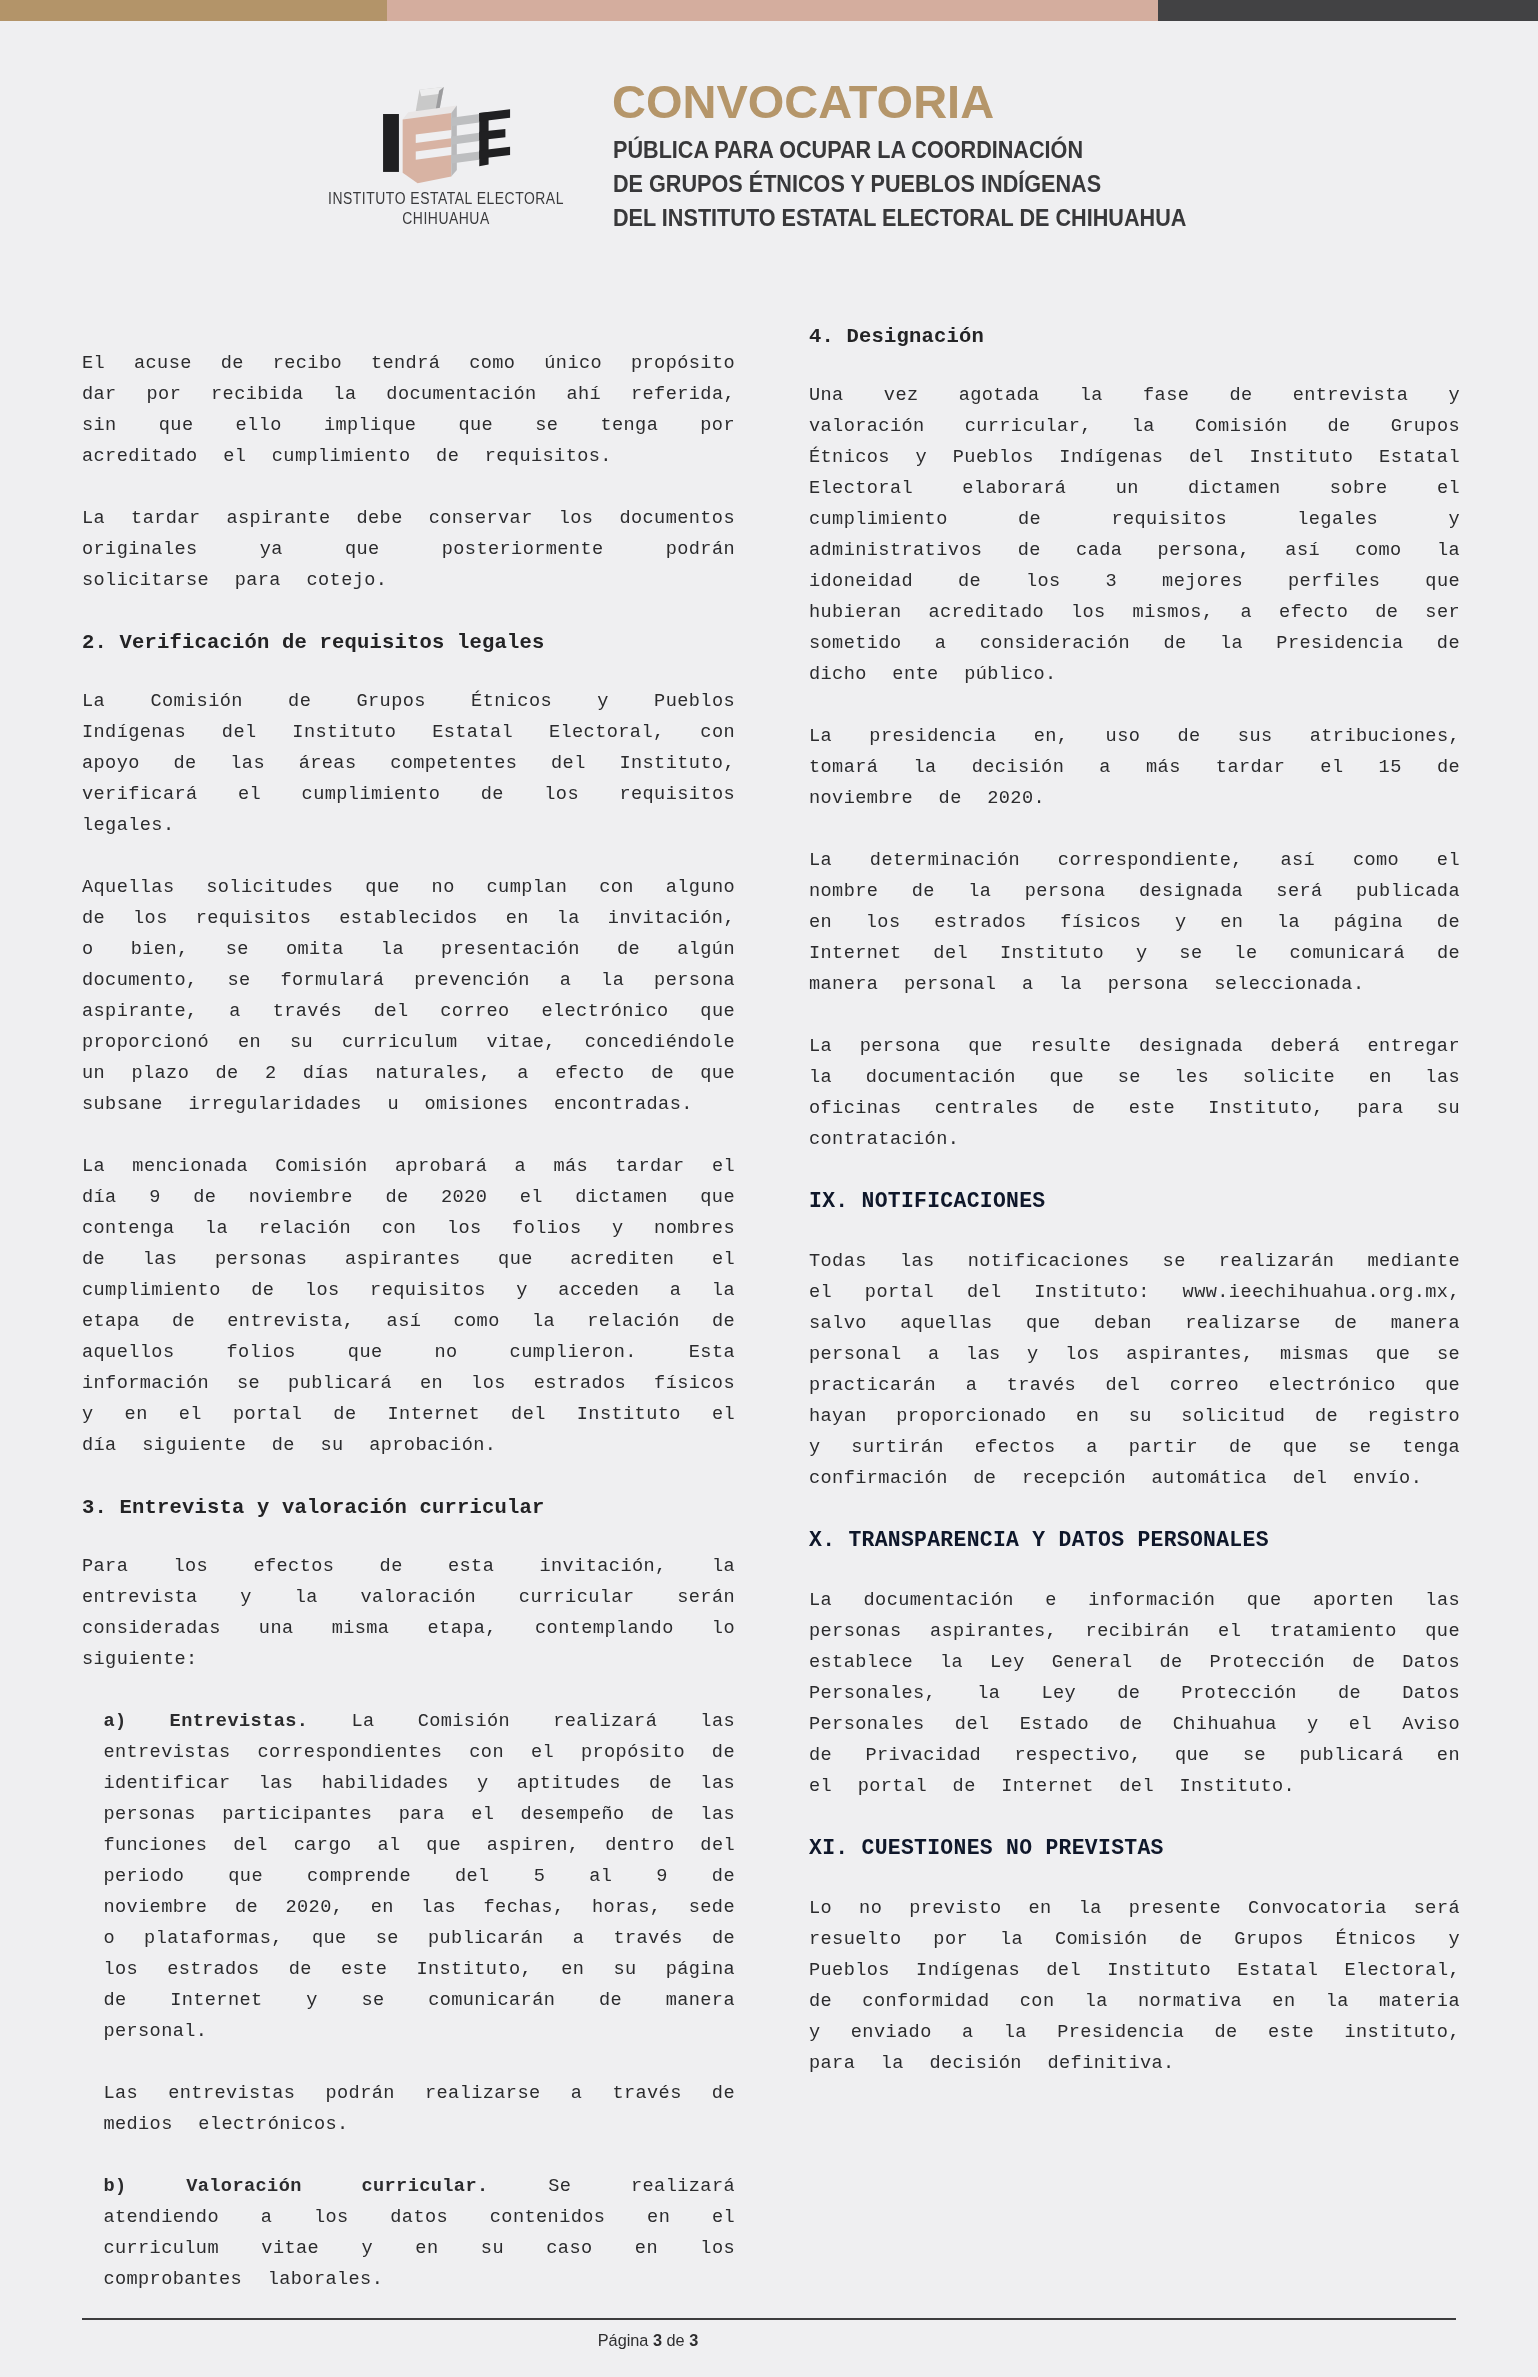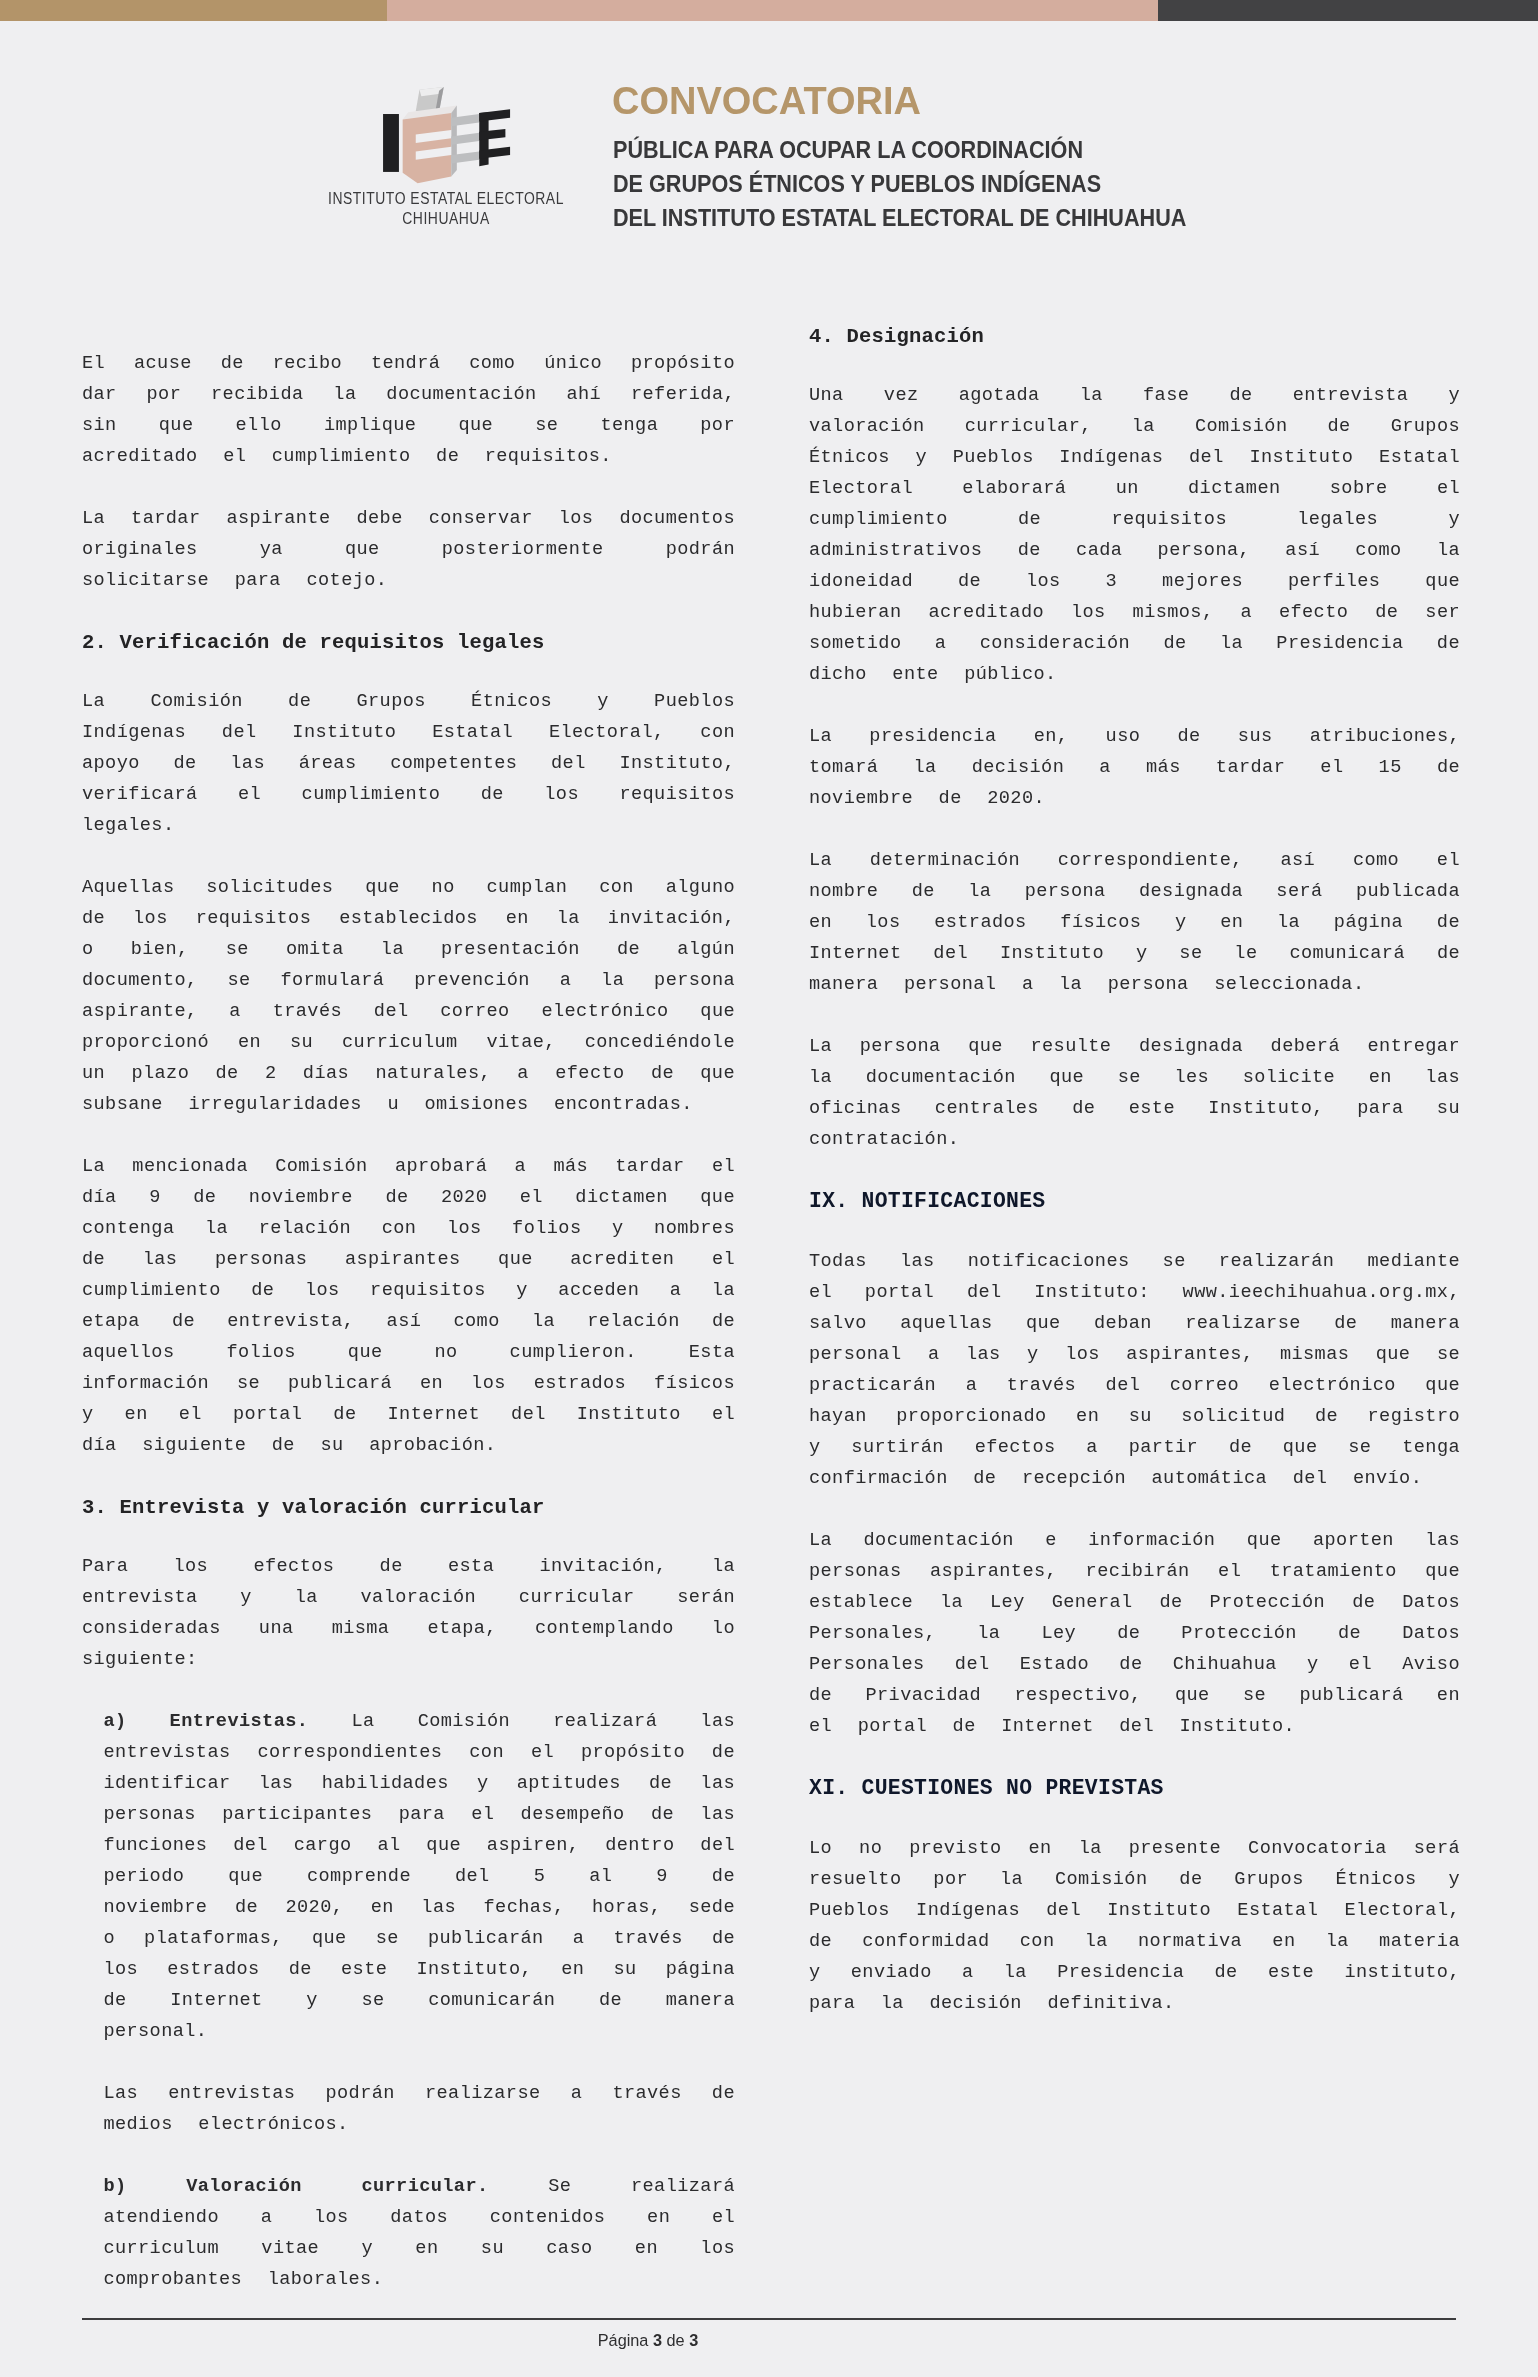--- a/index.html
+++ b/index.html
@@ -18,21 +18,21 @@
   
   .logo{position:absolute;left:382px;top:86px;width:131px;height:99px;}
   .logo-caption{
     position:absolute;left:306px;top:189px;width:280px;
     text-align:center;font-size:16px;line-height:19.6px;color:#3a3a3c;
     letter-spacing:0.6px;transform:scaleX(.87);
   }
   
   .doc-title{
     position:absolute;left:612px;top:78px;
-    font-size:38px;line-height:47px;font-weight:800;color:#b5966a;
+    font-size:47px;line-height:47px;font-weight:800;color:#b5966a;
     letter-spacing:0;white-space:nowrap;
   }
   .doc-subtitle{
     position:absolute;left:613px;top:133px;
     font-size:23px;line-height:34px;font-weight:bold;color:#38383a;
     transform:scaleX(.94);transform-origin:left top;white-space:nowrap;
   }
   
   .col{position:absolute;text-align:justify;font-size:18.6px;line-height:31px;font-family:Liberation Mono, monospace;}
   .col p{margin:0 0 31px;word-spacing:14px;letter-spacing:0.4px;}
@@ -115,20 +115,21 @@
 </div>
 
 <div class="col col-right">
   <h2 class="h-num">4. Designación</h2>
   <p>Una vez agotada la fase de entrevista y valoración curricular, la Comisión de Grupos Étnicos y Pueblos Indígenas del Instituto Estatal Electoral elaborará un dictamen sobre el cumplimiento de requisitos legales y administrativos de cada persona, así como la idoneidad de los 3 mejores perfiles que hubieran acreditado los mismos, a efecto de ser sometido a consideración de la Presidencia de dicho ente público.</p>
   <p>La presidencia en, uso de sus atribuciones, tomará la decisión a más tardar el 15 de noviembre de 2020.</p>
   <p>La determinación correspondiente, así como el nombre de la persona designada será publicada en los estrados físicos y en la página de Internet del Instituto y se le comunicará de manera personal a la persona seleccionada.</p>
   <p>La persona que resulte designada deberá entregar la documentación que se les solicite en las oficinas centrales de este Instituto, para su contratación.</p>
   <h2 class="h-roman">IX. NOTIFICACIONES</h2>
   <p>Todas las notificaciones se realizarán mediante el portal del Instituto: www.ieechihuahua.org.mx, salvo aquellas que deban realizarse de manera personal a las y los aspirantes, mismas que se practicarán a través del correo electrónico que hayan proporcionado en su solicitud de registro y surtirán efectos a partir de que se tenga confirmación de recepción automática del envío.</p>
+  <h2 class="h-roman">X. TRANSPARENCIA Y DATOS PERSONALES</h2>
   <p>La documentación e información que aporten las personas aspirantes, recibirán el tratamiento que establece la Ley General de Protección de Datos Personales, la Ley de Protección de Datos Personales del Estado de Chihuahua y el Aviso de Privacidad respectivo, que se publicará en el portal de Internet del Instituto.</p>
   <h2 class="h-roman">XI. CUESTIONES NO PREVISTAS</h2>
   <p>Lo no previsto en la presente Convocatoria será resuelto por la Comisión de Grupos Étnicos y Pueblos Indígenas del Instituto Estatal Electoral, de conformidad con la normativa en la materia y enviado a la Presidencia de este instituto, para la decisión definitiva.</p>
 </div>
 
 <div class="footer-rule"></div>
 <div class="footer-text">
   <span>Página</span>
   <b>3</b>
   <span>de</span>

